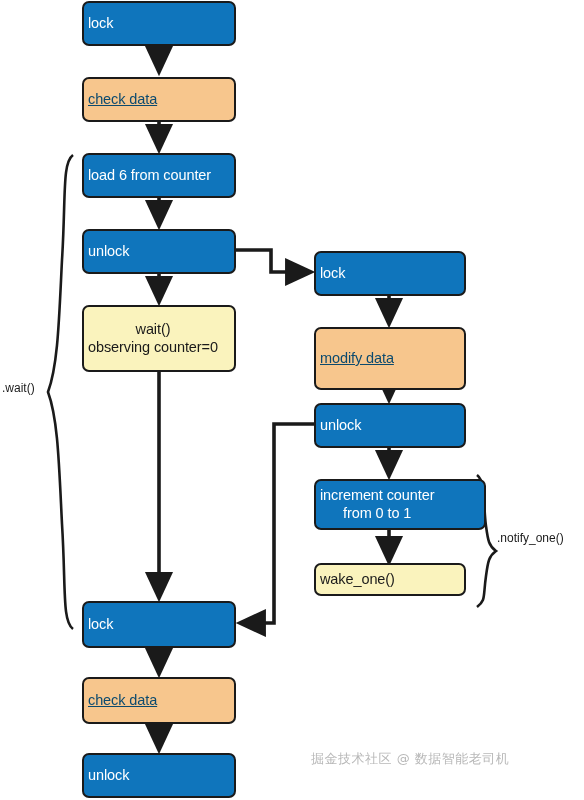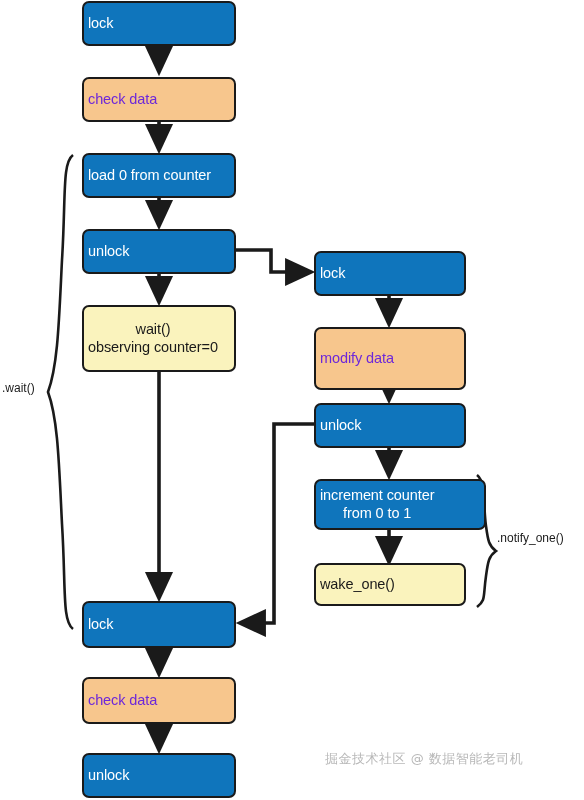--- a/index.html
+++ b/index.html
@@ -31,21 +31,22 @@
     font-size: 14.5px;
     letter-spacing: -0.1px;
     z-index: 3;
   }
   .node.blue {
     background: #0f75bc;
     color: #ffffff;
   }
   .node.orange {
     background: #f7c68d;
-    color: #6d28d9;
+    color: #0c4a6e;
+    text-decoration: underline;
   }
   .node.yellow {
     background: #faf3bd;
     color: #1a1a1a;
   }
   .node .lbl {
     display: block;
     white-space: pre-line;
     padding: 0 4px;
   }
@@ -119,21 +120,21 @@
 
   <div class="node blue" style="left:82px;  top:1px;   width:154px; height:45px;">
     <span class="lbl">lock</span>
   </div>
 
   <div class="node orange" style="left:82px;  top:77px;  width:154px; height:45px;">
     <span class="lbl">check data</span>
   </div>
 
   <div class="node blue" style="left:82px;  top:153px; width:154px; height:45px;">
-    <span class="lbl">load 0 from counter</span>
+    <span class="lbl">load 6 from counter</span>
   </div>
 
   <div class="node blue" style="left:82px;  top:229px; width:154px; height:45px;">
     <span class="lbl">unlock</span>
   </div>
 
   <div class="node yellow" style="left:82px;  top:305px; width:154px; height:67px;">
     <span class="lbl">wait()
 observing counter=0</span>
   </div>
@@ -160,29 +161,29 @@
 
   <div class="node blue" style="left:314px; top:403px; width:152px; height:45px;">
     <span class="lbl">unlock</span>
   </div>
 
   <div class="node blue" style="left:314px; top:479px; width:172px; height:51px;">
     <span class="lbl">increment counter
 from 0 to 1</span>
   </div>
 
-  <div class="node yellow" style="left:314px; top:563px; width:152px; height:43px;">
+  <div class="node yellow" style="left:314px; top:563px; width:152px; height:33px;">
     <span class="lbl">wake_one()</span>
   </div>
 
   <div class="brace-label" style="left:2px; top:381px;">
     <span>.wait()</span>
   </div>
 
   <div class="brace-label" style="left:497px; top:531px;">
     <span>.notify_one()</span>
   </div>
 
-  <div class="watermark" style="left:325px; top:750px;">
+  <div class="watermark" style="left:311px; top:750px;">
     <span>掘金技术社区 @ 数据智能老司机</span>
   </div>
 
 </div>
 
 </body></html>

